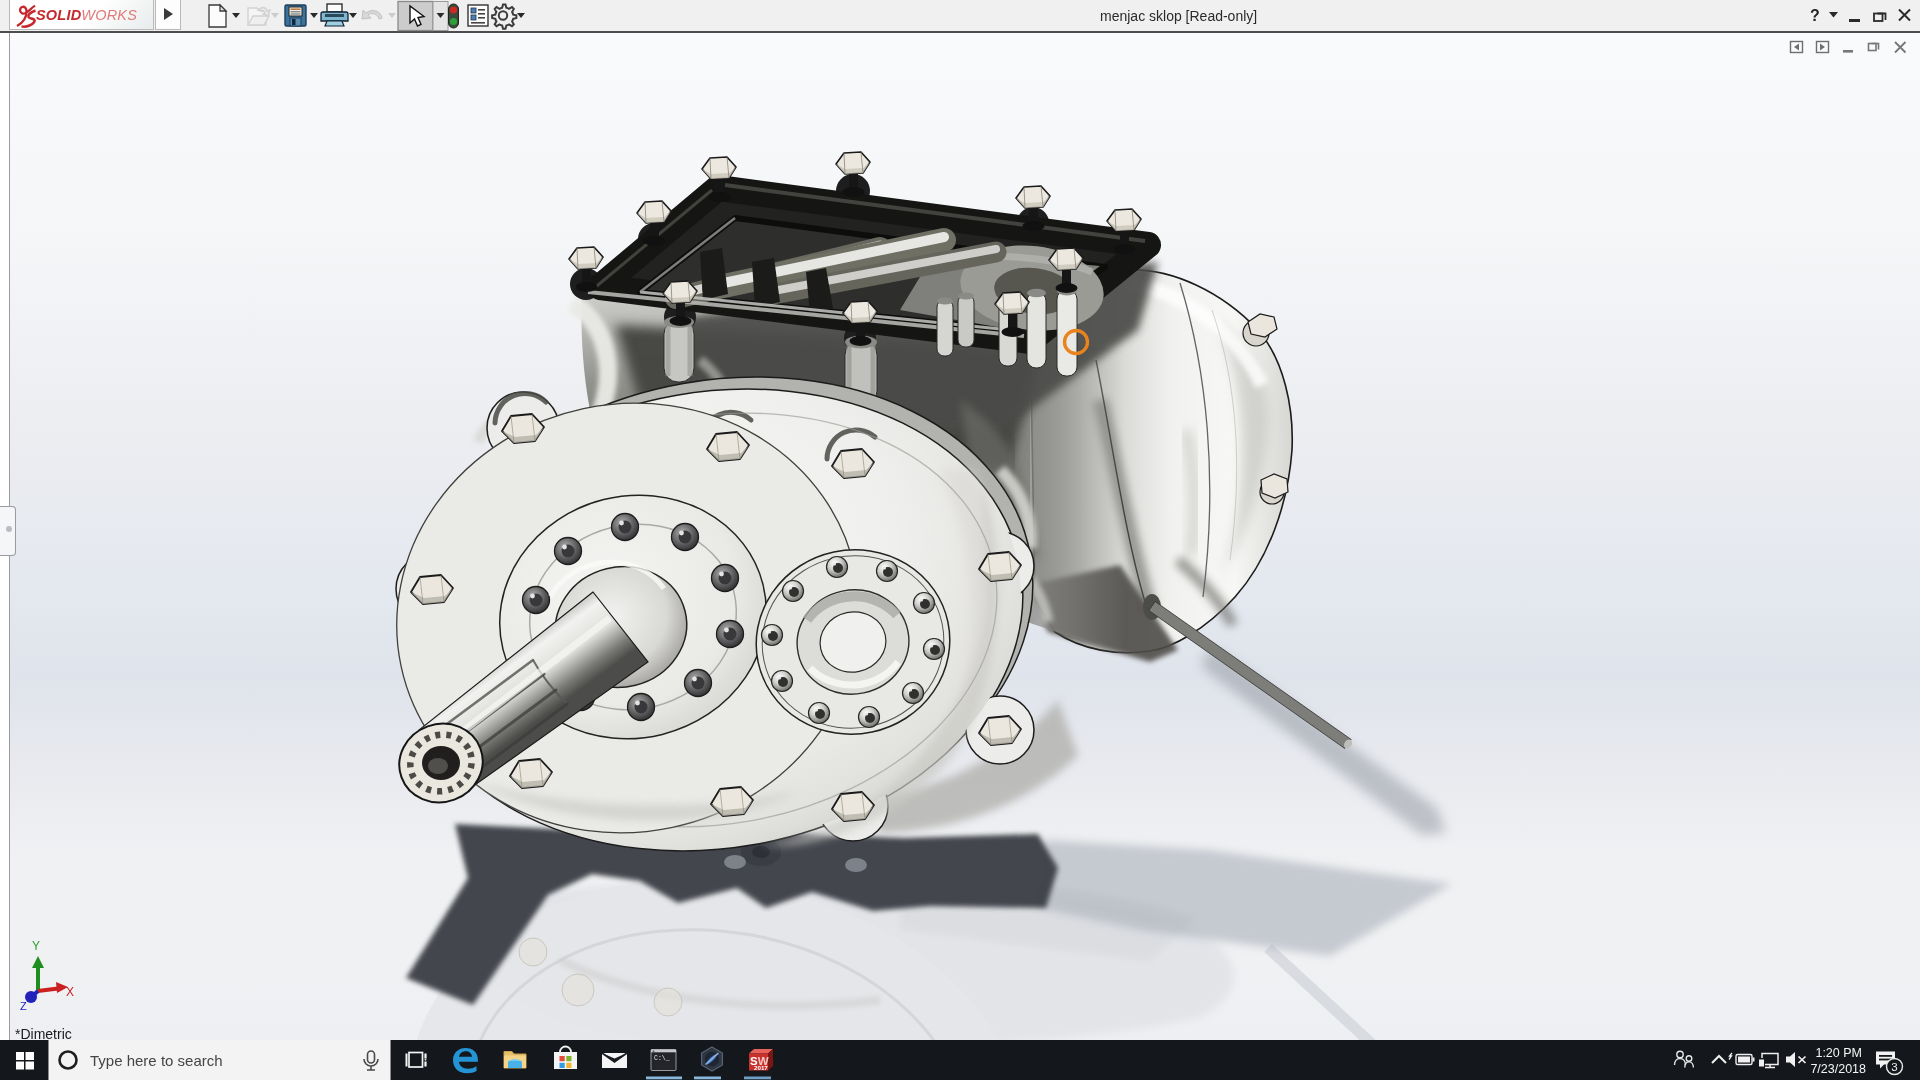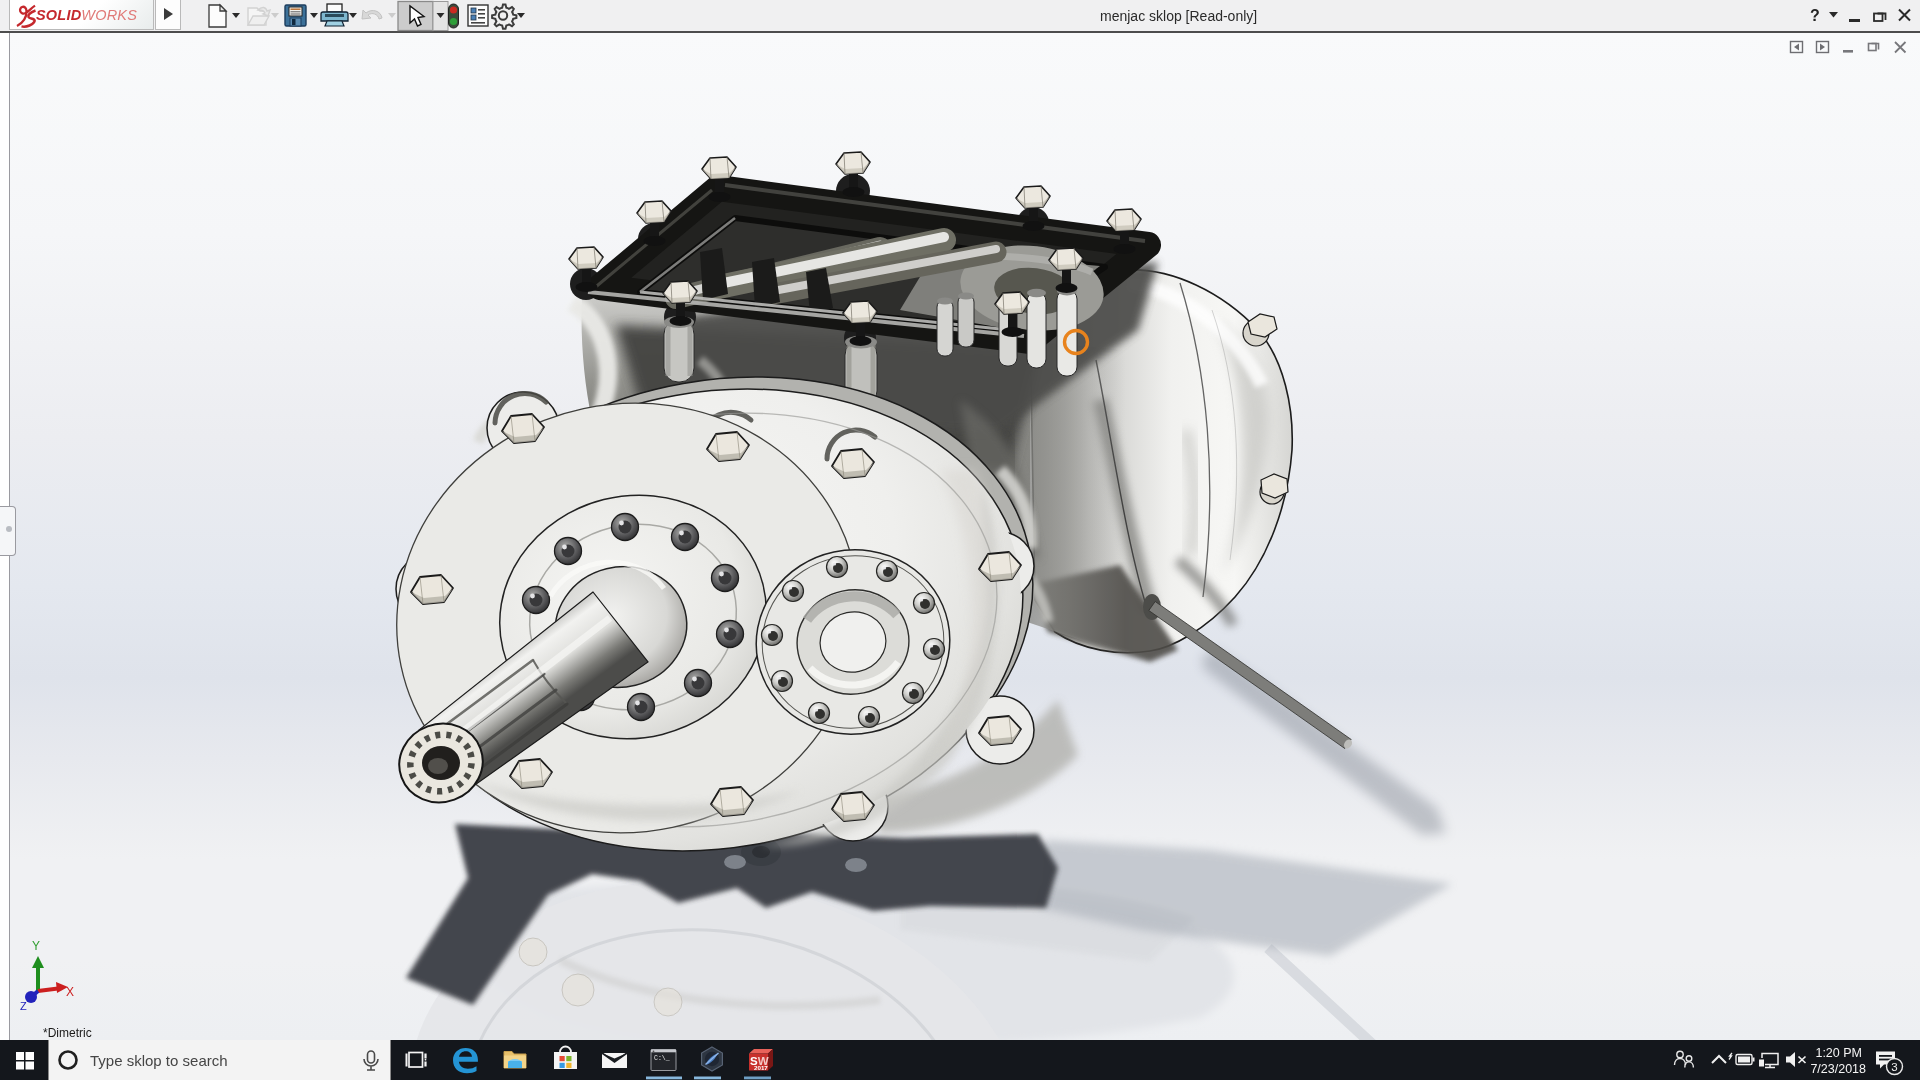--- a/index.html
+++ b/index.html
@@ -13,21 +13,21 @@
   #swtext .lt{color:#e07a78;font-weight:normal;}
   #flybtn{position:absolute;left:155px;top:0px;width:26px;height:30px;background:#fdfdfd;border:1px solid #b9b9b9;border-top:none;}
   #flybtn:after{content:"";position:absolute;left:8px;top:8px;border-left:9px solid #3a3a3a;border-top:6px solid transparent;border-bottom:6px solid transparent;}
   .ttl{position:absolute;top:8px;font-size:14px;color:#2a2a2a;}
   
   #viewport{position:absolute;left:0;top:33px;width:1920px;height:1007px;
     background:linear-gradient(180deg,#f9fafb 0%,#f5f6f8 20%,#ecedf1 40%,#e4e8ef 55%,#dfe3eb 64%,#e7e9ee 72%,#f0f1f3 82%,#f0f1f3 92%,#edeff2 100%);}
   #vpwhite{position:absolute;left:0;top:33px;width:10px;height:1007px;background:#ffffff;border-right:1px solid #9a9aa0;}
   #lefttab{position:absolute;left:0;top:506px;width:16px;height:50px;background:#f5f6f8;border:1px solid #9a9aa0;border-left:none;border-radius:0 4px 4px 0;}
   #lefttab:after{content:"";position:absolute;left:6px;top:19px;width:6px;height:6px;border-radius:50%;background:#b9bcc2;}
-  #dimetric{position:absolute;left:15px;top:1026px;font-size:12px;color:#1a1a1a;margin-left:28px;}
+  #dimetric{position:absolute;left:15px;top:1026px;font-size:14px;color:#1a1a1a;}
   
   #taskbar{position:absolute;left:0;top:1040px;width:1920px;height:40px;background:#14171c;}
   #searchbox{position:absolute;left:48px;top:1040px;width:343px;height:40px;background:#f3f3f3;border:1px solid #8a8a8a;border-top:none;border-bottom:none;}
   #searchtext{position:absolute;left:90px;top:1052px;font-size:15px;color:#454545;}
 </style>
 </head>
 <body>
 <div id="viewport"></div>
 <svg id="model" style="position:absolute;left:0;top:0" width="1920" height="1080" viewBox="0 0 1920 1080">
 <defs>
@@ -546,21 +546,21 @@
   </g>
   <rect x="1843" y="50" width="10" height="2.6" fill="#77777b"></rect>
   <g fill="none" stroke="#77777b" stroke-width="1.6">
     <path d="M1871.5 43.5 h7 v6"></path>
     <rect x="1868.5" y="43.5" width="7.5" height="7"></rect>
   </g>
   <path d="M1895 42 l10.5 10.5 M1905.5 42 l-10.5 10.5" stroke="#77777b" stroke-width="1.8" fill="none"></path>
 </svg>
 <div id="taskbar"></div>
 <div id="searchbox"></div>
-<div id="searchtext">Type sklop to search</div>
+<div id="searchtext">Type here to search</div>
 <svg id="taskicons" style="position:absolute;left:0;top:1040px" width="1920" height="40" viewBox="0 0 1920 40">
 
   <g fill="#fdfdfd">
     <rect x="16" y="12" width="8" height="8"></rect>
       <rect x="25.5" y="12" width="8.5" height="8"></rect>
     <rect x="16" y="21.5" width="8" height="8"></rect>
       <rect x="25.5" y="21.5" width="8.5" height="8"></rect>
   </g>
 
   <circle cx="68" cy="20" r="8.5" fill="none" stroke="#1f1f1f" stroke-width="2.6"></circle>

